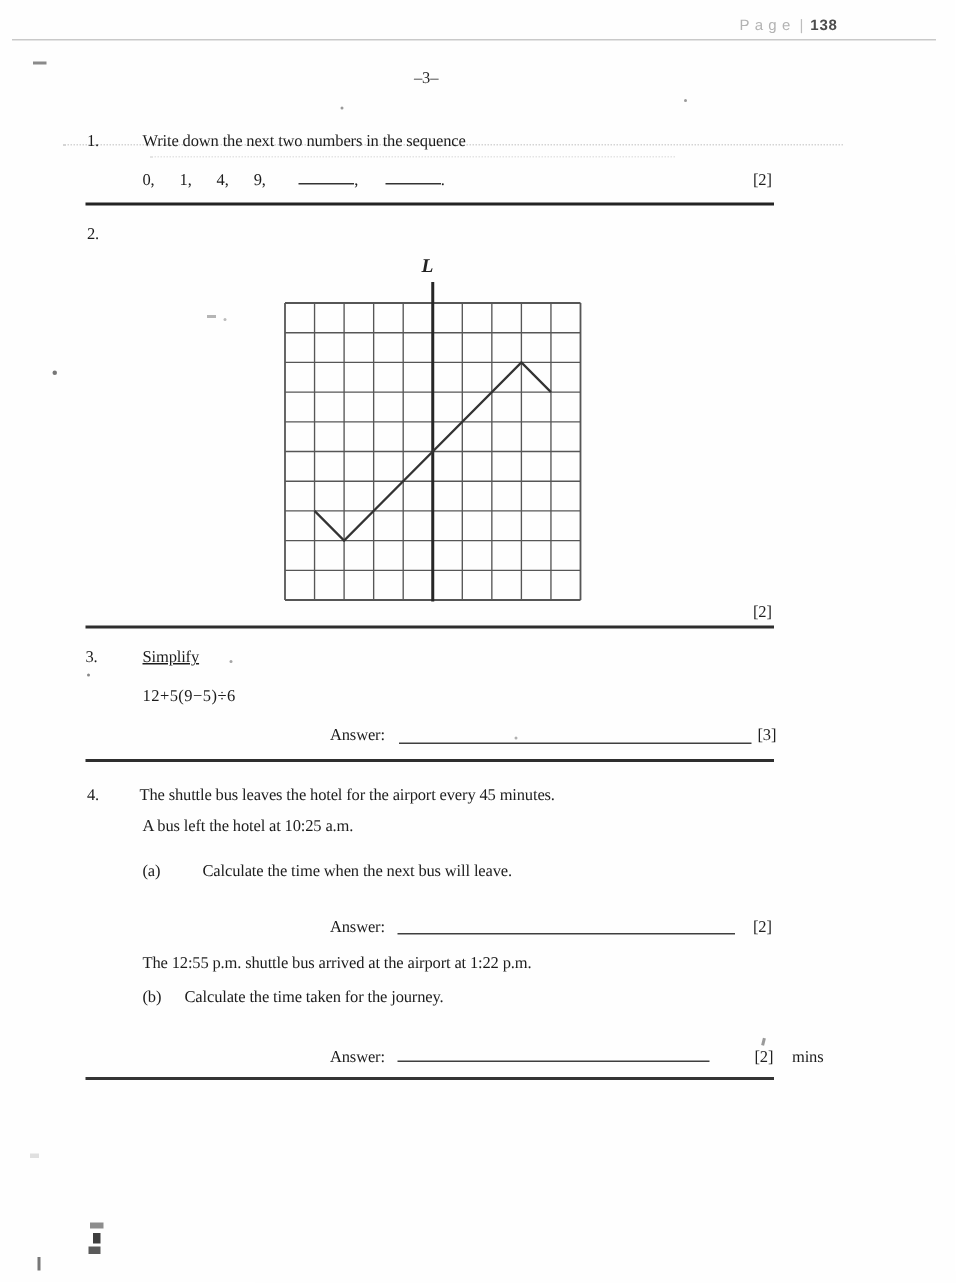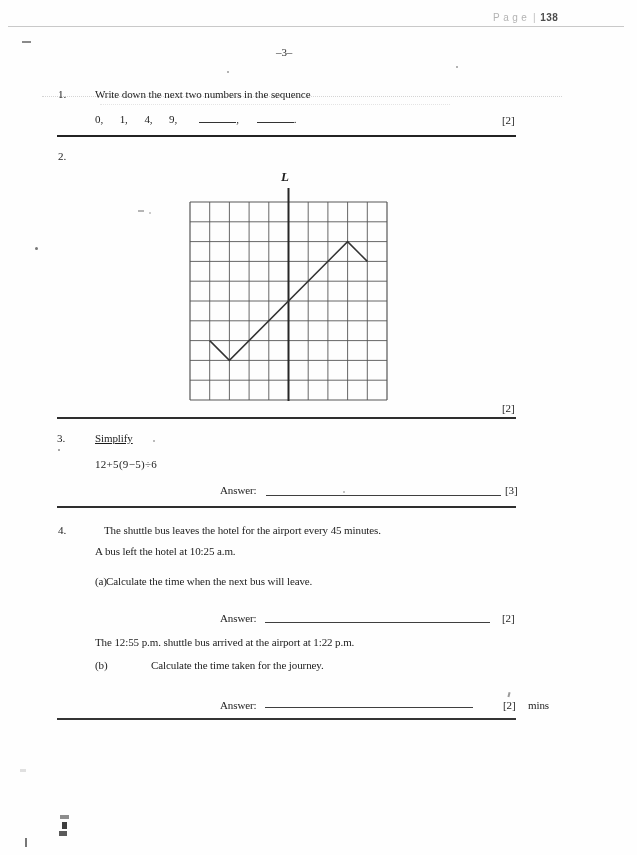--- a/index.html
+++ b/index.html
@@ -102,30 +102,30 @@
   <div class="abs" style="top:432px;left:95px;text-decoration:underline;">Simplify</div>
   <div class="dot" style="top:440px;left:153px;background:#a5a5a5;"></div>
   <div class="abs expr" style="top:458px;left:95px;">12+5(9−5)÷6</div>
   <div class="abs" style="top:484px;left:220px;">Answer:</div>
   <div class="answer-line" style="top:495px;left:266px;width:235px;"></div>
   <div class="dot" style="top:491px;left:343px;background:#b0b0b0;"></div>
   <div class="abs marks" style="top:484px;left:505px;">[3]</div>
   <div class="rule r3"></div>
 
   <div class="abs qnum" style="top:524px;left:58px;">4.</div>
-  <div class="abs" style="top:524px;left:104px;">The shuttle bus leaves the hotel for the airport every 45 minutes.</div>
+  <div class="abs" style="top:524px;left:93px;">The shuttle bus leaves the hotel for the airport every 45 minutes.</div>
   <div class="abs" style="top:545px;left:95px;">A bus left the hotel at 10:25 a.m.</div>
   <div class="abs" style="top:575px;left:95px;">(a)</div>
-  <div class="abs" style="top:575px;left:106px;text-align:center;">Calculate the time when the next bus will leave.</div>
+  <div class="abs" style="top:575px;left:135px;text-align:center;">Calculate the time when the next bus will leave.</div>
   <div class="abs" style="top:612px;left:220px;">Answer:</div>
   <div class="answer-line" style="top:622px;left:265px;width:225px;"></div>
   <div class="abs marks" style="top:612px;left:502px;">[2]</div>
   <div class="abs" style="top:636px;left:95px;">The 12:55 p.m. shuttle bus arrived at the airport at 1:22 p.m.</div>
   <div class="abs" style="top:659px;left:95px;">(b)</div>
-  <div class="abs" style="top:659px;left:123px;margin-left:28px;">Calculate the time taken for the journey.</div>
+  <div class="abs" style="top:659px;left:123px;">Calculate the time taken for the journey.</div>
   <div class="abs" style="top:699px;left:220px;">Answer:</div>
   <div class="answer-line" style="top:707px;left:265px;width:208px;"></div>
   <div class="abs" style="top:699px;left:480px;margin-left:48px;">mins</div>
   <div class="abs marks" style="top:699px;left:503px;">[2]</div>
   <div class="art" style="top:692px;left:508px;width:1.5px;height:5px;background:#9a9a9a;transform:rotate(14deg);"></div>
   <div class="rule r4"></div>
 
   <div class="art" style="top:769px;left:20px;width:6px;height:3px;background:#e0e0e0;"></div>
   <div class="art" style="top:815px;left:60px;width:9px;height:4px;background:#8d8d8d;"></div>
   <div class="art" style="top:822px;left:62px;width:5px;height:7px;background:#3e3e3e;"></div>

